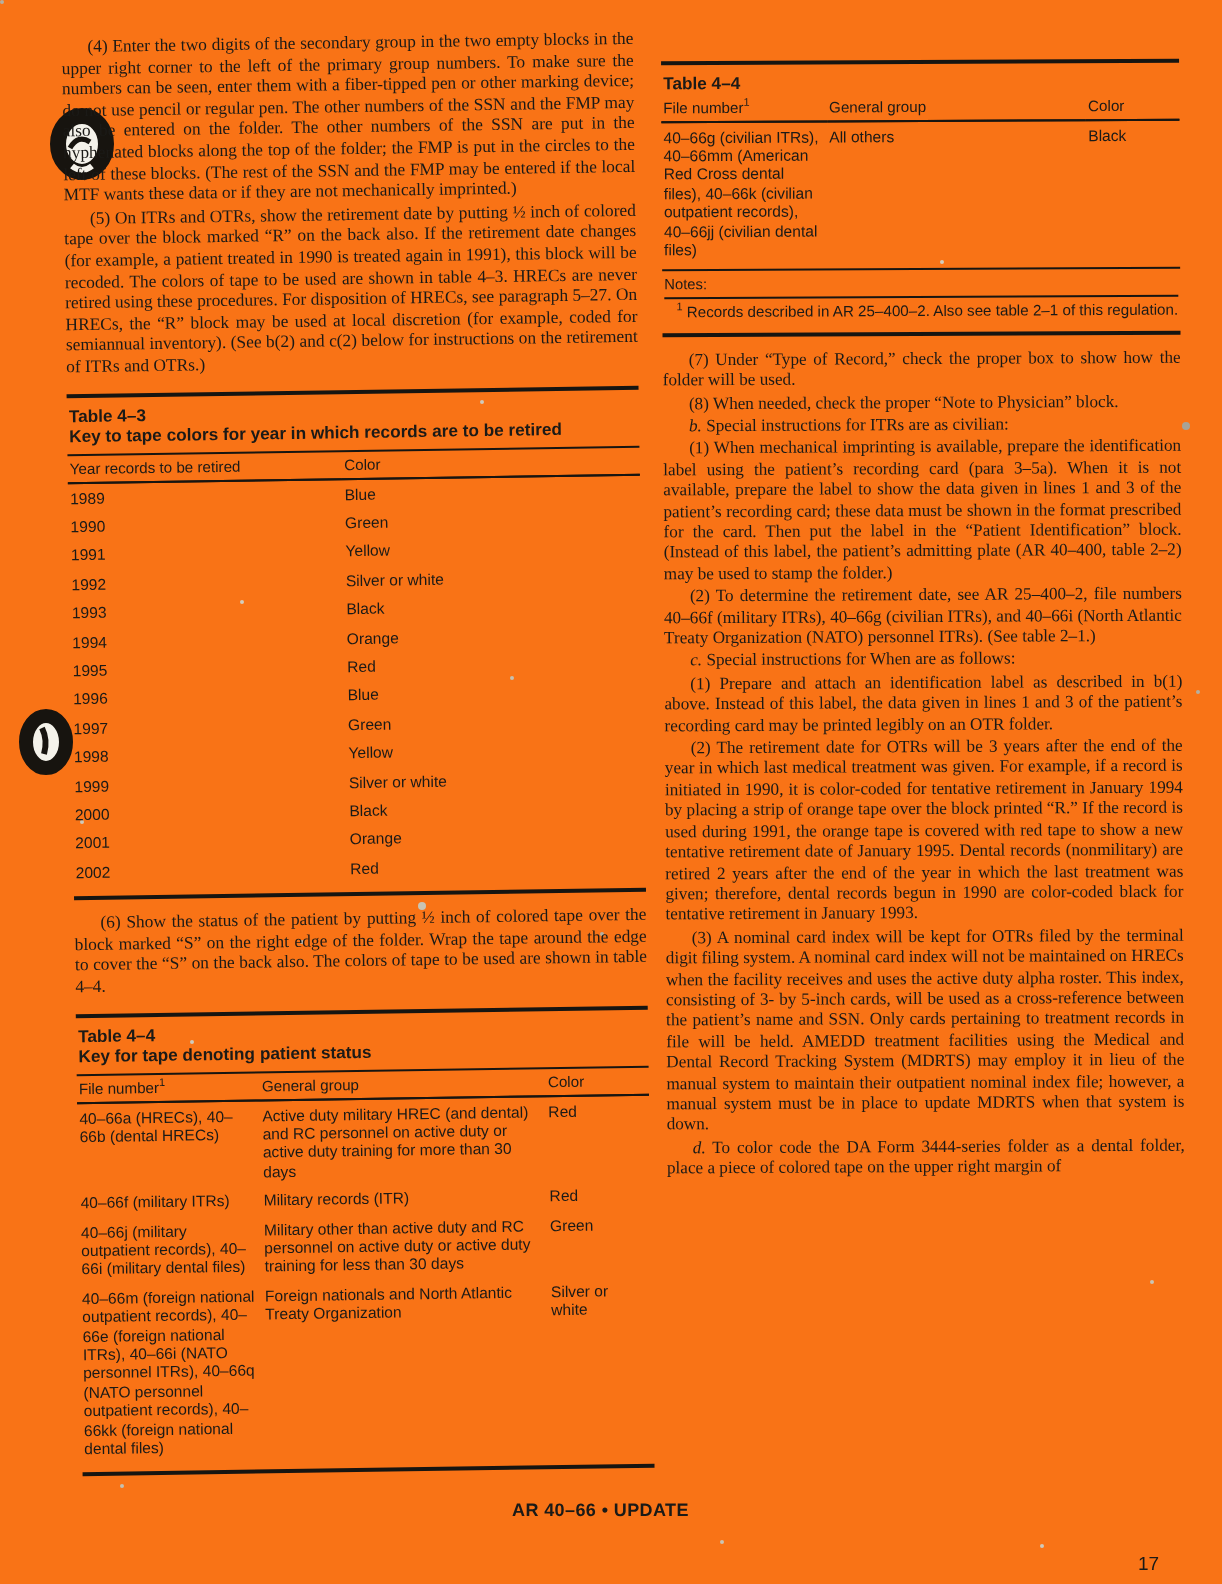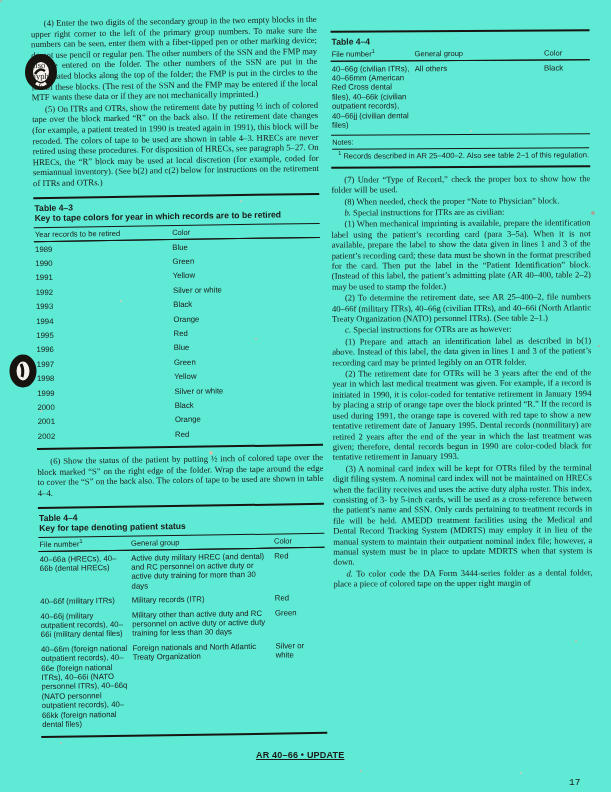--- a/index.html
+++ b/index.html
@@ -1,16 +1,16 @@
 <!DOCTYPE html>
 <html><head>
 <meta charset="utf-8">
 <style>
   html,body{margin:0;padding:0;background:#fbfaf6;}
-  .page{position:relative;width:611px;height:792px;background:#5eead4;overflow:hidden;
+  .page{position:relative;width:611px;height:792px;background:#f97316;overflow:hidden;
         color:#1b1a17;font-family:"Liberation Serif",serif;}
   .col{position:absolute;}
   .col-left{left:36px;top:16px;width:286px;transform:rotate(-0.85deg);}
   .col-right{left:332px;top:30px;width:259px;transform:rotate(-0.3deg);}
   p.body{margin:0 0 1px 0;font-size:8.7px;line-height:10.6px;text-align:justify;text-indent:13px;}
   .col-right p.body{font-size:8.6px;line-height:10.4px;}
   p.body i{font-style:italic;}
   
   .tblwrap{margin:8px 0 6px 0;border-top:2.4px solid #171511;border-bottom:2.4px solid #171511;
            font-family:"Liberation Sans",sans-serif;padding:3px 0 5px 0;}
@@ -27,22 +27,22 @@
   .c-file{width:32%;}
   .c-group{width:50%;}
   .c-color{width:18%;}
   .notes{border-top:1.1px solid #171511;margin-top:3px;padding:2px 1px 0 1px;
          font-family:"Liberation Sans",sans-serif;}
   .notes-label{font-size:7.4px;line-height:9px;}
   .note-line{font-size:7.6px;line-height:9.4px;border-top:0.8px solid #171511;margin-top:2px;
              padding-top:2px;text-indent:6px;}
   
   .footer-citation{position:absolute;left:256px;top:750px;font-family:"Liberation Sans",sans-serif;
-                   font-size:9px;font-weight:bold;letter-spacing:0.2px;text-decoration:underline;}
-  .footer-page{position:absolute;left:569px;top:777px;font-family:Liberation Mono, monospace;
+                   font-size:9px;font-weight:bold;letter-spacing:0.2px;}
+  .footer-page{position:absolute;left:569px;top:777px;font-family:Liberation Sans, sans-serif;
                font-size:9.5px;}
   
   .blob{position:absolute;}
   .specks{position:absolute;left:0;top:0;width:2px;height:2px;border-radius:50%;background:#b5b0a2;
     box-shadow:210px 452px 0 1px #c9c4b4, 300px 466px 0 0 #b5b0a2, 150px 470px 0 0 #c2bdae,
     95px 520px 0 0 #cfcabb, 255px 338px 0 0 #c5c0b0, 592px 212px 0 1px #a8a396,
     598px 345px 0 0 #b5b0a2, 360px 770px 0 0 #c9c4b4, 520px 772px 0 0 #cfcabb,
     60px 742px 0 0 #c5c0b0, 470px 130px 0 0 #d2cdbd, 240px 200px 0 0 #cfcabb,
     120px 300px 0 0 #d2cdbd, 575px 640px 0 0 #c9c4b4, 40px 410px 0 0 #cfcabb;}
 </style>
@@ -201,21 +201,21 @@
         <div class="notes-label">Notes:</div>
         <div class="note-line"><sup class="fn">1</sup><span> Records described in AR 25–400–2. Also see table 2–1 of this regulation.</span></div>
       </div>
     </div>
 
     <p class="body">(7)  Under “Type of Record,” check the proper box to show how the folder will be used.</p>
     <p class="body">(8)  When needed, check the proper “Note to Physician” block.</p>
     <p class="body"><i>b.</i><span>  Special instructions for ITRs are as civilian:</span></p>
     <p class="body">(1)  When mechanical imprinting is available, prepare the identification label using the patient’s recording card (para 3–5a). When it is not available, prepare the label to show the data given in lines 1 and 3 of the patient’s recording card; these data must be shown in the format prescribed for the card. Then put the label in the “Patient Identification” block. (Instead of this label, the patient’s admitting plate (AR 40–400, table 2–2) may be used to stamp the folder.)</p>
     <p class="body">(2)  To determine the retirement date, see AR 25–400–2, file numbers 40–66f (military ITRs), 40–66g (civilian ITRs), and 40–66i (North Atlantic Treaty Organization (NATO) personnel ITRs). (See table 2–1.)</p>
-    <p class="body"><i>c.</i><span>  Special instructions for OTRs are as however:</span></p>
+    <p class="body"><i>c.</i><span>  Special instructions for When are as follows:</span></p>
     <p class="body">(1)  Prepare and attach an identification label as described in b(1) above. Instead of this label, the data given in lines 1 and 3 of the patient’s recording card may be printed legibly on an OTR folder.</p>
     <p class="body">(2)  The retirement date for OTRs will be 3 years after the end of the year in which last medical treatment was given. For example, if a record is initiated in 1990, it is color-coded for tentative retirement in January 1994 by placing a strip of orange tape over the block printed “R.” If the record is used during 1991, the orange tape is covered with red tape to show a new tentative retirement date of January 1995. Dental records (nonmilitary) are retired 2 years after the end of the year in which the last treatment was given; therefore, dental records begun in 1990 are color-coded black for tentative retirement in January 1993.</p>
     <p class="body">(3)  A nominal card index will be kept for OTRs filed by the terminal digit filing system. A nominal card index will not be maintained on HRECs when the facility receives and uses the active duty alpha roster. This index, consisting of 3- by 5-inch cards, will be used as a cross-reference between the patient’s name and SSN. Only cards pertaining to treatment records in file will be held. AMEDD treatment facilities using the Medical and Dental Record Tracking System (MDRTS) may employ it in lieu of the manual system to maintain their outpatient nominal index file; however, a manual system must be in place to update MDRTS when that system is down.</p>
     <p class="body"><i>d.</i><span>  To color code the DA Form 3444-series folder as a dental folder, place a piece of colored tape on the upper right margin of</span></p>
   </div>
 
   <div class="footer-citation">AR 40–66 • UPDATE</div>
   <div class="footer-page">17</div>
 
 </div>

